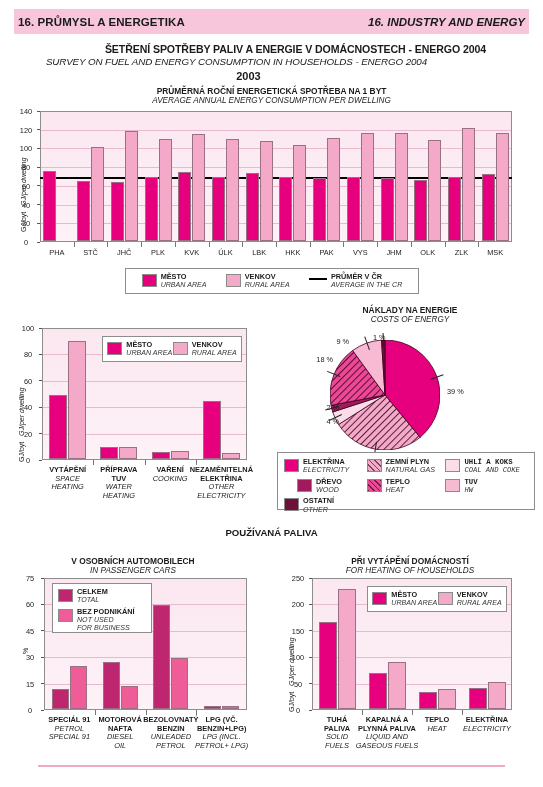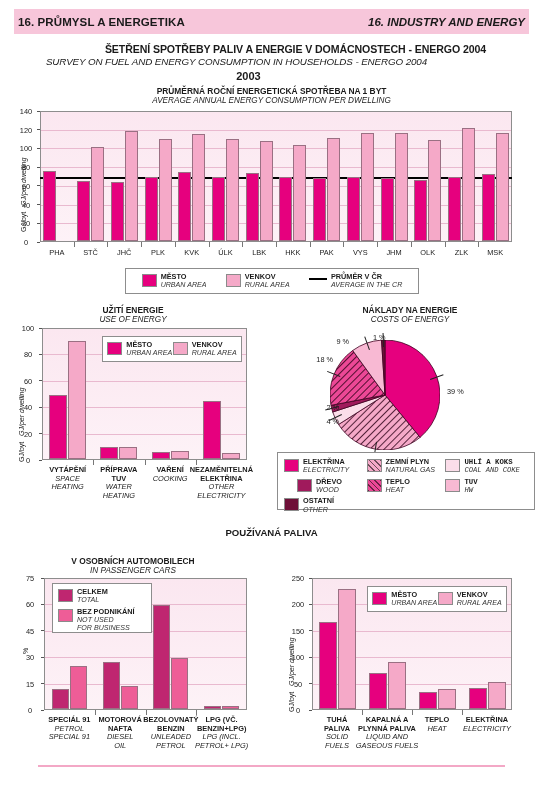--- a/index.html
+++ b/index.html
@@ -165,24 +165,20 @@
       </div>
       <div class="lgitem">
         <span class="lgline"></span>
         <span class="lgtxt">
           <b>PRŮMĚR V ČR</b>
           <i>AVERAGE IN THE CR</i>
         </span>
       </div>
     </div>
 
-  <div class="chtitle" style="left:0px;top:305px;width:266px;">
-    <b>UŽITÍ ENERGIE</b>
-    <i>USE OF ENERGY</i>
-  </div>
   <div class="axlabel" style="left:18px;top:462px;">
     <span>GJ/byt</span>&nbsp;&nbsp;&nbsp;<span style="font-style:italic">GJ/per dwelling</span>
   </div>
   <div id="c2plot" class="plot" style="left:42px;top:328px;width:205px;height:132px;"></div>
   <div id="c2yticks">
       <div class="ytick" style="position: absolute; left: 18px; top: 460px; width: 20px;">0</div>
       <div style="position: absolute; left: 39px; top: 459.5px; width: 3px; height: 1px; background: rgb(85, 85, 85);"></div>
       <div class="gridline" style="position: absolute; left: 43px; top: 433.6px; width: 203px;"></div>
       <div class="ytick" style="position: absolute; left: 18px; top: 433.6px; width: 20px;">20</div>
       <div style="position: absolute; left: 39px; top: 433.1px; width: 3px; height: 1px; background: rgb(85, 85, 85);"></div>
@@ -391,20 +387,24 @@
       </div>
       <div class="lgitem" style="margin-bottom: 10px;">
         <span class="swatch" style="background: rgb(238, 93, 151);"></span>
         <span class="lgtxt">
           <b>BEZ PODNIKÁNÍ</b>
           <i>NOT USED<br>FOR BUSINESS</i>
         </span>
       </div>
     </div>
 
+  <div class="chtitle" style="left:277px;top:556px;width:266px;">
+    <b>PŘI VYTÁPĚNÍ DOMÁCNOSTÍ</b>
+    <i>FOR HEATING OF HOUSEHOLDS</i>
+  </div>
   <div class="axlabel" style="left:288px;top:712px;">
     <span>GJ/byt</span>&nbsp;&nbsp;&nbsp;<span style="font-style:italic">GJ/per dwelling</span>
   </div>
   <div id="c5plot" class="plot" style="left:312px;top:578px;width:200px;height:132px;"></div>
   <div id="c5yticks">
       <div class="ytick" style="position: absolute; left: 288px; top: 710px; width: 20px;">0</div>
       <div style="position: absolute; left: 309px; top: 709.5px; width: 3px; height: 1px; background: rgb(85, 85, 85);"></div>
       <div class="gridline" style="position: absolute; left: 313px; top: 683.6px; width: 198px;"></div>
       <div class="ytick" style="position: absolute; left: 288px; top: 683.6px; width: 20px;">50</div>
       <div style="position: absolute; left: 309px; top: 683.1px; width: 3px; height: 1px; background: rgb(85, 85, 85);"></div>

